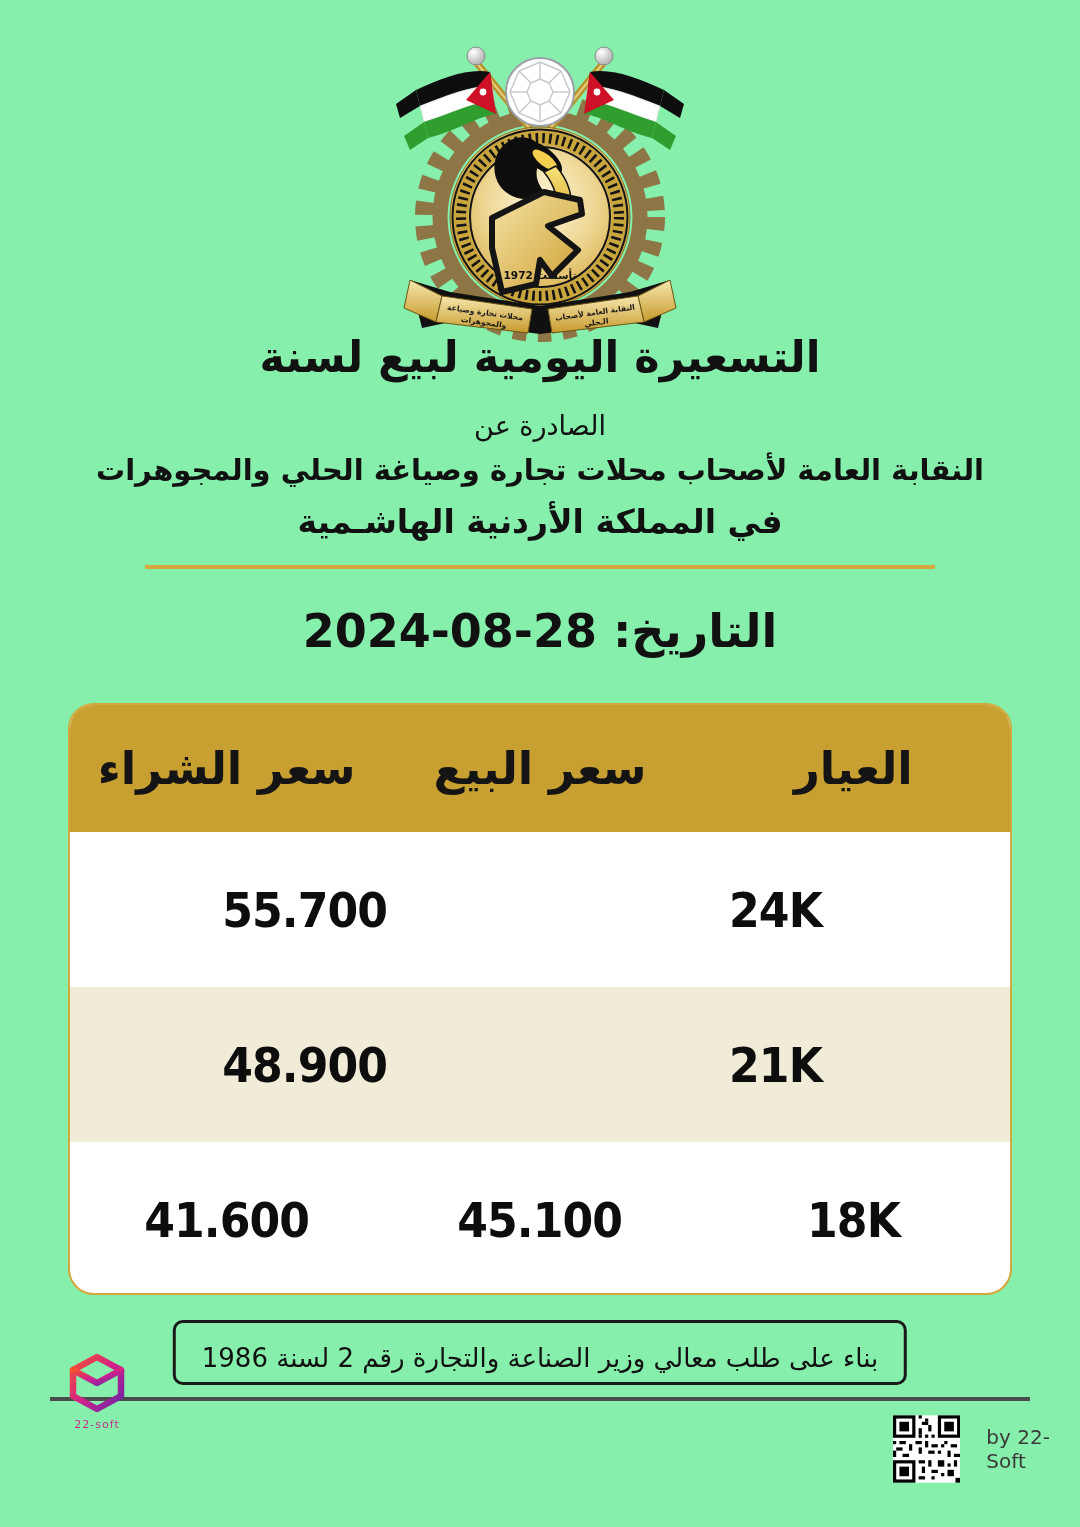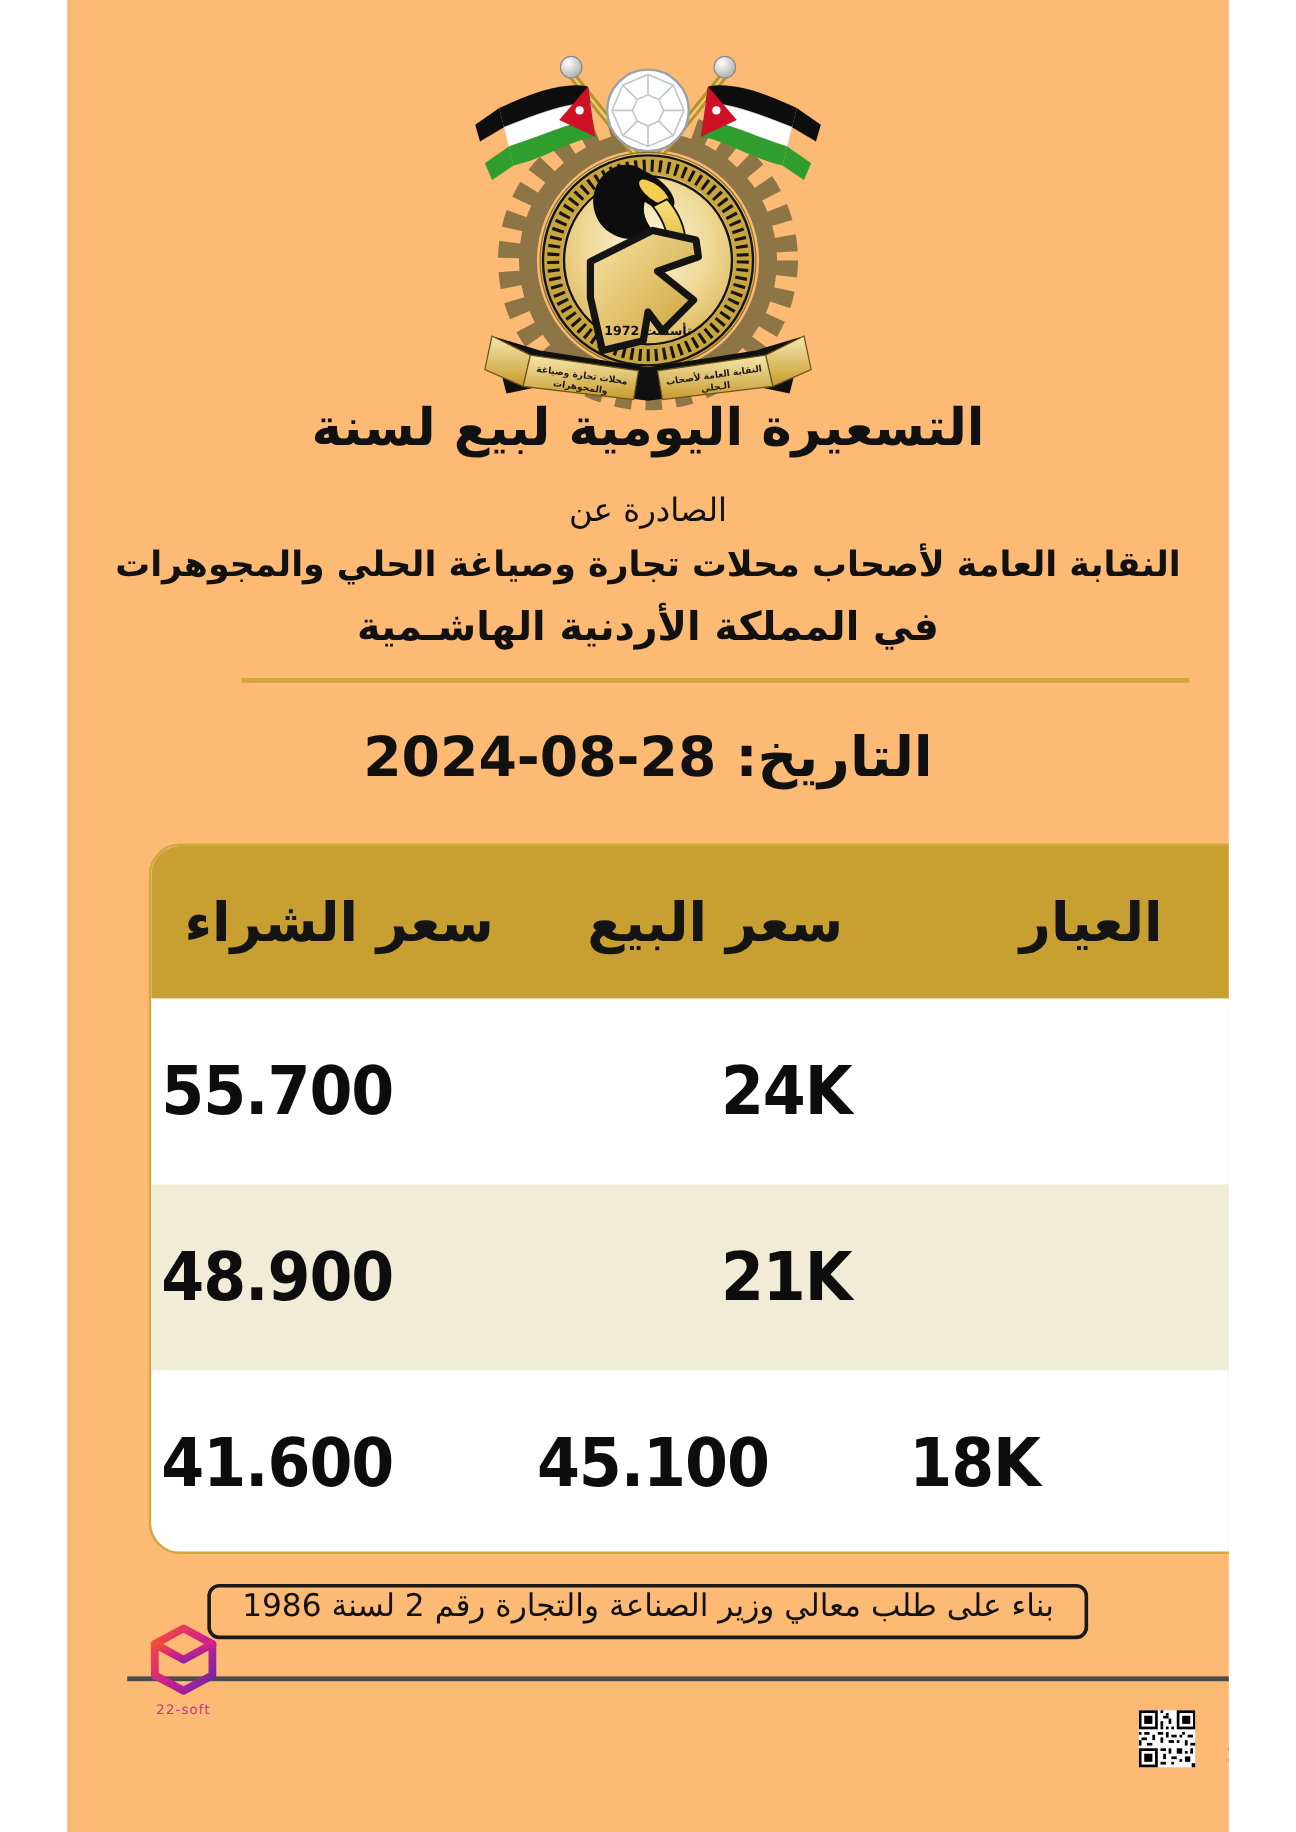--- a/index.html
+++ b/index.html
@@ -1,39 +1,39 @@
 <!DOCTYPE html>
 <html lang="ar"><head>
 <meta charset="utf-8">
 <style>
   * { margin:0; padding:0; box-sizing:border-box; }
   body { background:#fff; font-family:"DejaVu Sans", sans-serif; }
-  .page { position:relative; width:968px; height:1527px; background:#fdba74; overflow:hidden; margin:0 auto; }
+  .page { position:relative; width:1080px; height:1527px; background:#86efac; overflow:hidden; margin:0 auto; }
 
   .emblem { position:absolute; top:30px; left:50%; transform:translateX(-50%); }
 
   .txt { position:absolute; width:100%; text-align:center; color:#111; }
   .title    { top:332px; font-size:43px; font-weight:700; }
   .issued   { top:410px; font-size:27px; font-weight:500; }
   .syndicate{ top:453px; font-size:29px; font-weight:600; }
   .kingdom  { top:502px; font-size:33px; font-weight:700; }
   .gold-underline { position:absolute; top:565px; left:145px; width:790px; height:4px; background:#D2A73B; }
   .date-line{ top:604px; font-size:46px; font-weight:800; letter-spacing:0.5px; }
 
   .price-table { position:absolute; top:703px; left:68px; width:944px; height:592px;
                  border:2px solid #D2A73B; border-radius:26px; overflow:hidden; background:#fff; }
   .thead { height:127px; background:#C7A031; display:flex; direction:rtl; align-items:center; }
   .th { flex:1; text-align:center; font-size:45px; font-weight:700; color:#141414; }
   .trow { height:155px; display:flex; direction:rtl; align-items:center; }
   .trow.cream { background:#F1ECD8; }
-  .td { flex:1; text-align:left; font-size:56px; font-weight:800; color:#0d0d0d; }
+  .td { flex:1; text-align:center; font-size:48px; font-weight:800; color:#0d0d0d; }
   .td span { display:inline-block; transform:scaleX(.92); letter-spacing:-1px; }
 
   .decree-box { position:absolute; top:1320px; left:50%; transform:translateX(-50%);
-                border:3px solid #1a1a1a; border-radius:10px; padding:1px 26px 9px;
+                border:3px solid #1a1a1a; border-radius:10px; padding:20px 26px 9px;
                 font-size:26px; direction:rtl; white-space:nowrap; color:#111; }
 
   .divider { position:absolute; top:1397px; left:50px; width:980px; height:4px; background:#4B4B4B; }
 
   .brand { position:absolute; left:62px; top:1352px; width:70px; text-align:center; }
   .brand-label { font-size:11px; color:#C2318C; letter-spacing:1px; margin-top:-2px; }
 
   .qr-wrap { position:absolute; left:893px; top:1412px; display:flex; align-items:center; gap:26px; }
   .qr-credit { font-size:20px; color:#3a3a3a; }
 

